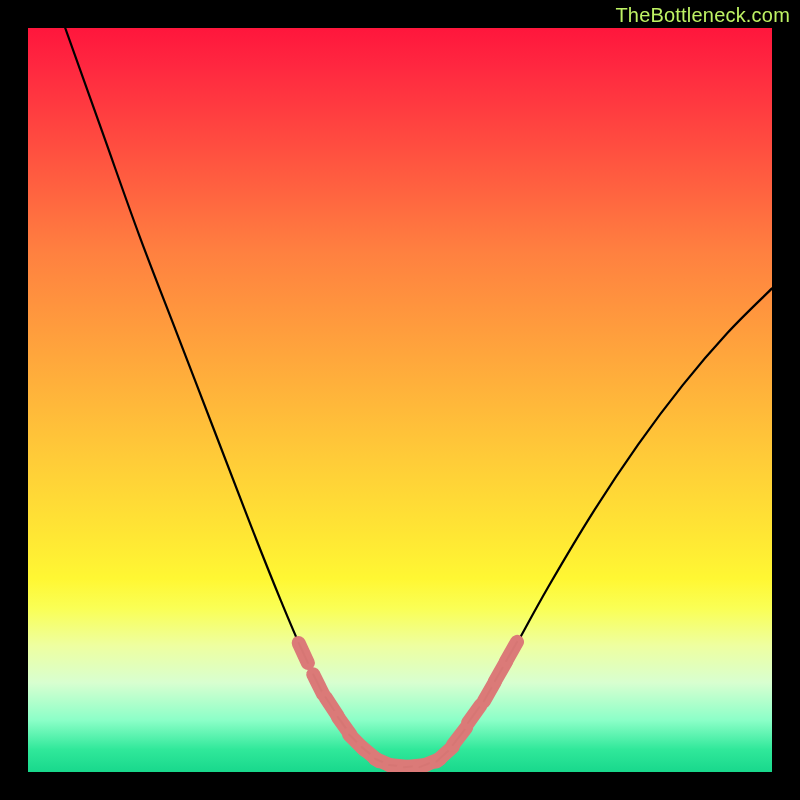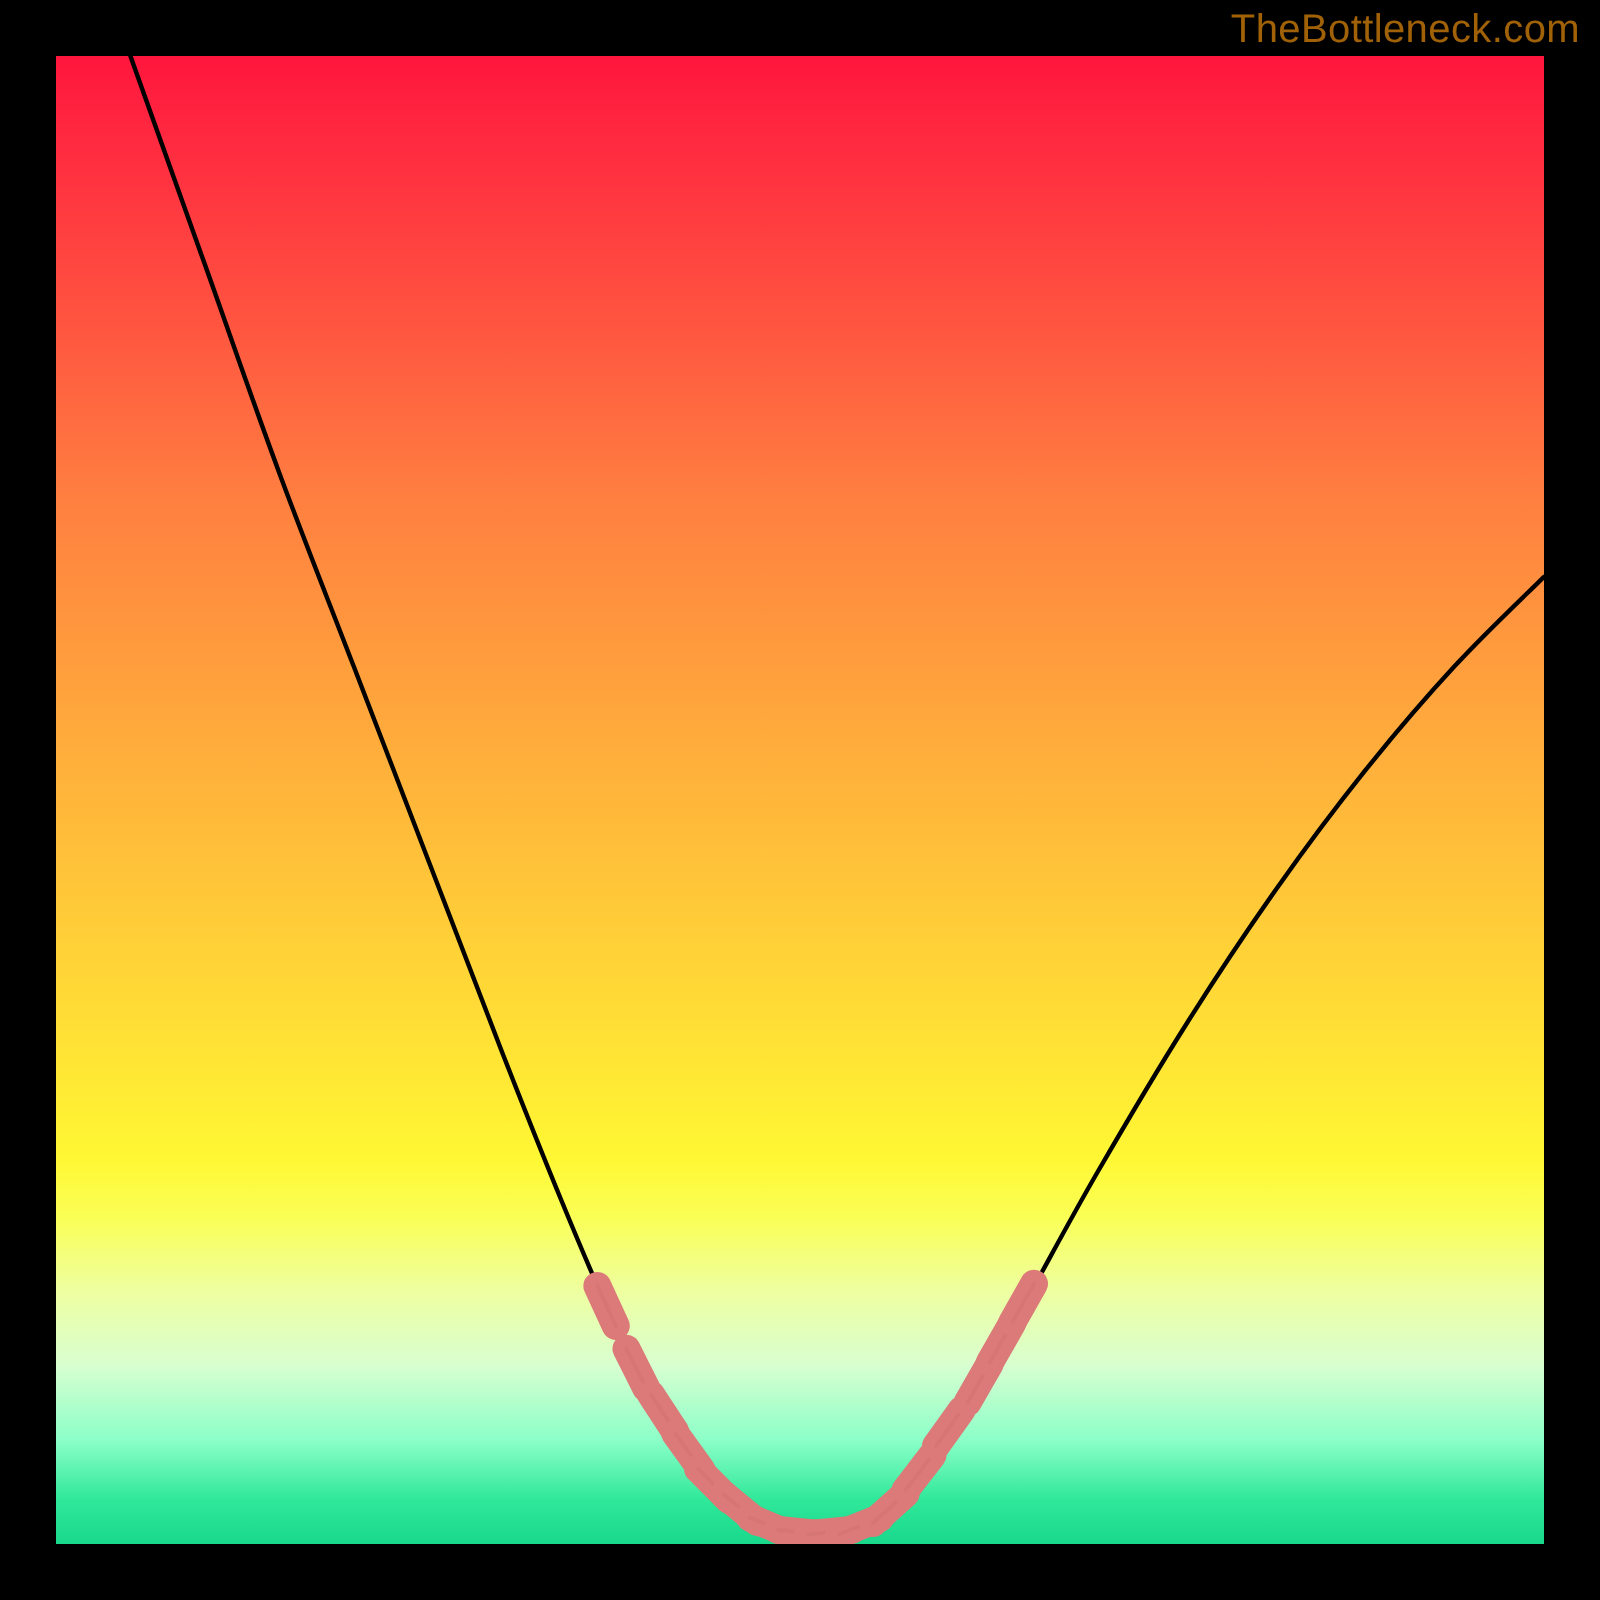--- a/index.html
+++ b/index.html
@@ -31,21 +31,21 @@
       #d8ffd0 88%,
       #8cffc8 93%,
       #30e89a 97%,
       #18d88c 100%
     );
   }
   .watermark {
     position: absolute;
     top: 4px;
     right: 10px;
-    color: #a16207;
+    color: #bef264;
     font-size: 20px;
     font-weight: 400;
     letter-spacing: 0.2px;
     user-select: none;
   }
   svg.overlay {
     position: absolute;
     left: 28px;
     top: 28px;
     width: 744px;

